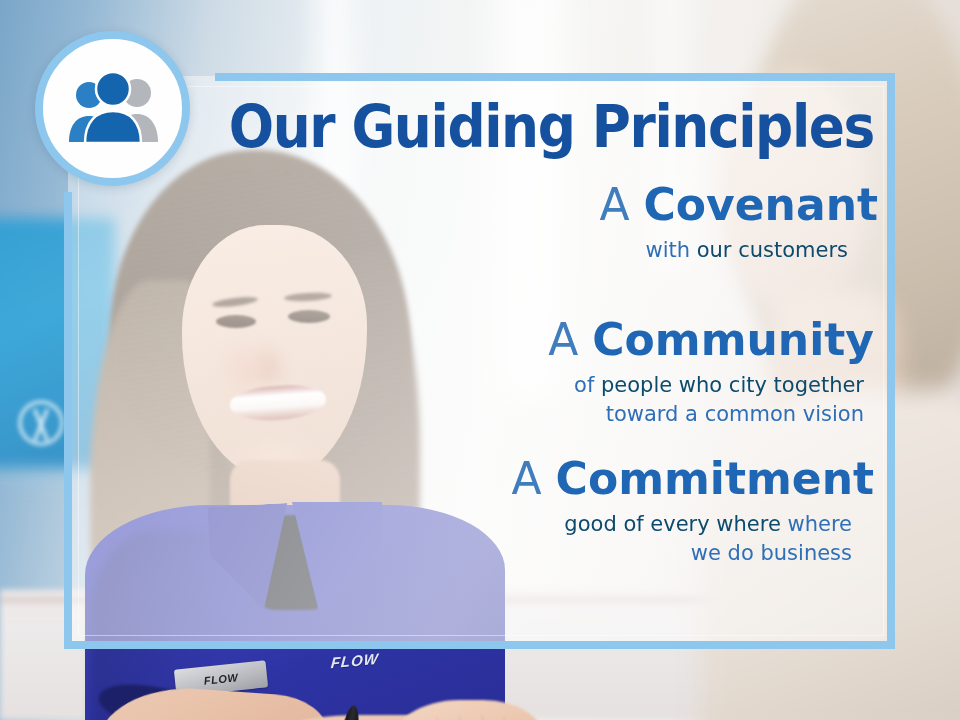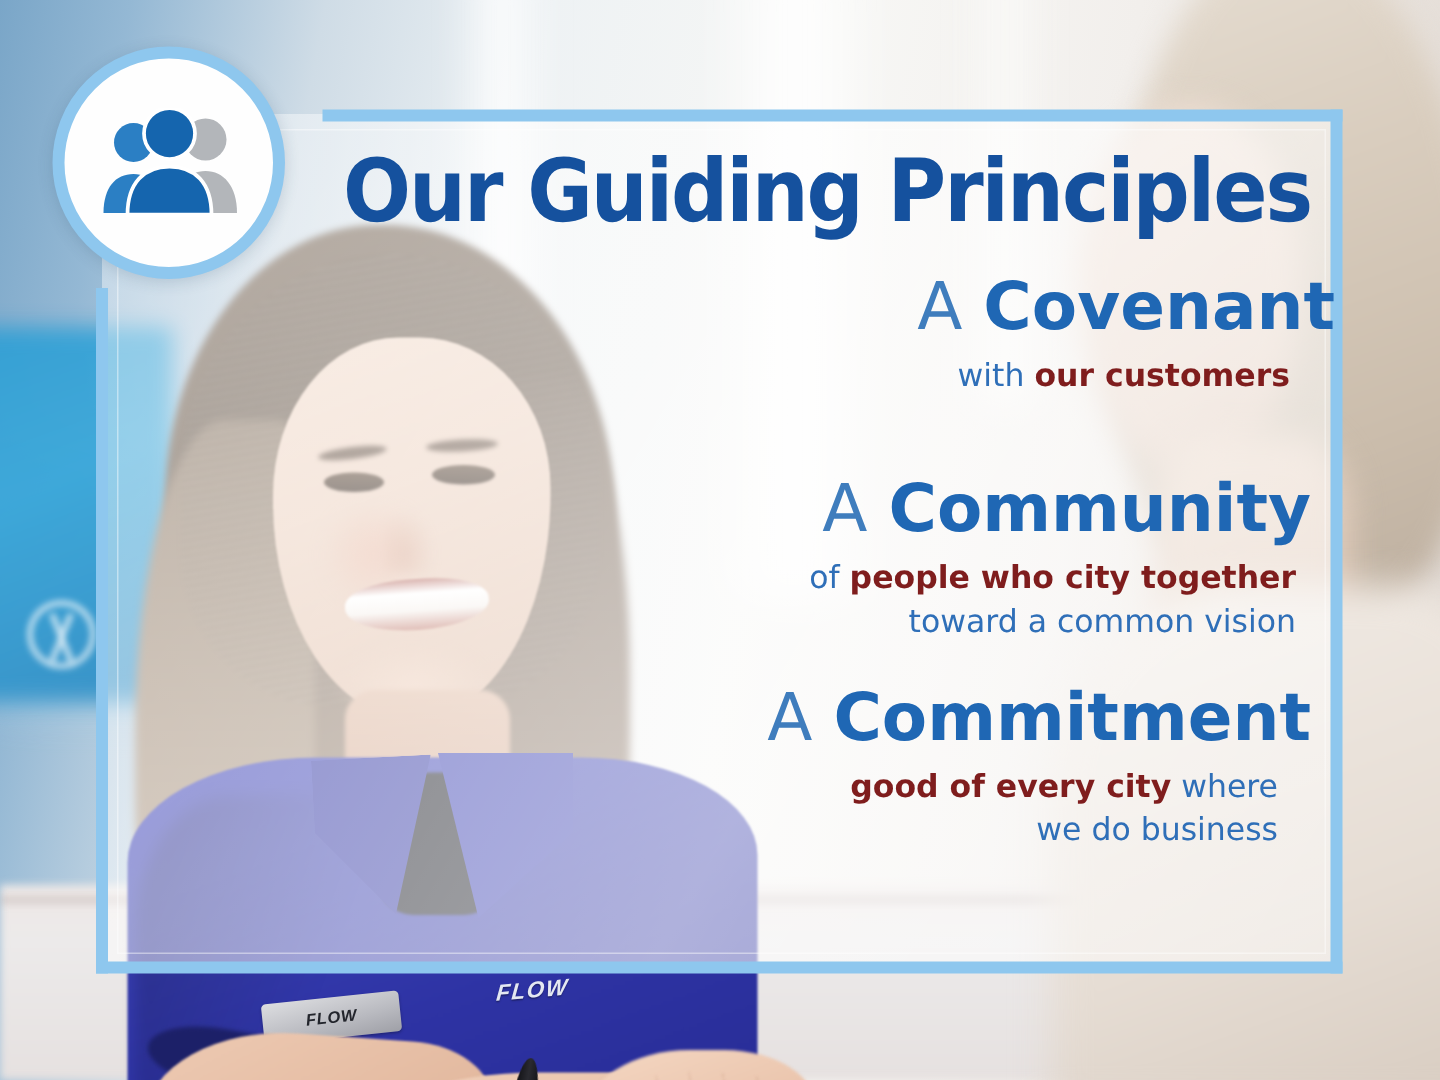--- a/index.html
+++ b/index.html
@@ -352,23 +352,23 @@
     white-space:nowrap;
   }
   .block .head .art { font-weight:normal; color:#3f7dbd; }
   .block .head .word { font-weight:bold; color:#1f67b4; }
   .block .sub {
     font-family:"DejaVu Sans", "Liberation Sans", sans-serif;
     font-size:21px; line-height:1.42;
     color:#2f6fb8;
     margin-top:7px;
   }
-  .block .sub b { font-weight:bold; color:#7f1d1d; }
-
-  #block-covenant   { left:16px; top:105px; }
+  .block .sub b { font-weight:normal; color:#0c4a6e; }
+
+  #block-covenant   { left:4px; top:105px; }
   #block-covenant .sub { padding-right:30px; }
 
   #block-community  { left:0; top:230px;margin-top:10px; }
   #block-community .sub { padding-right:10px; }
 
   #block-commitment { left:0; top:379px; }
   #block-commitment .sub { padding-right:22px; }
 
   .sub-line { display:block; }
 </style>
@@ -479,19 +479,19 @@
           <span class="sub-line"><span>toward a common vision</span></span>
         </div>
     </div>
 
     <div class="block" id="block-commitment">
       <div class="head">
         <span class="art">A</span>
         <span class="word">Commitment</span>
       </div>
       <div class="sub">
-          <span class="sub-line"><b>good of every city</b><span> where</span></span>
+          <span class="sub-line"><b>good of every where</b><span> where</span></span>
           <span class="sub-line"><span>we do business</span></span>
         </div>
     </div>
 
   </div>
 </div>
 
 </body></html>

